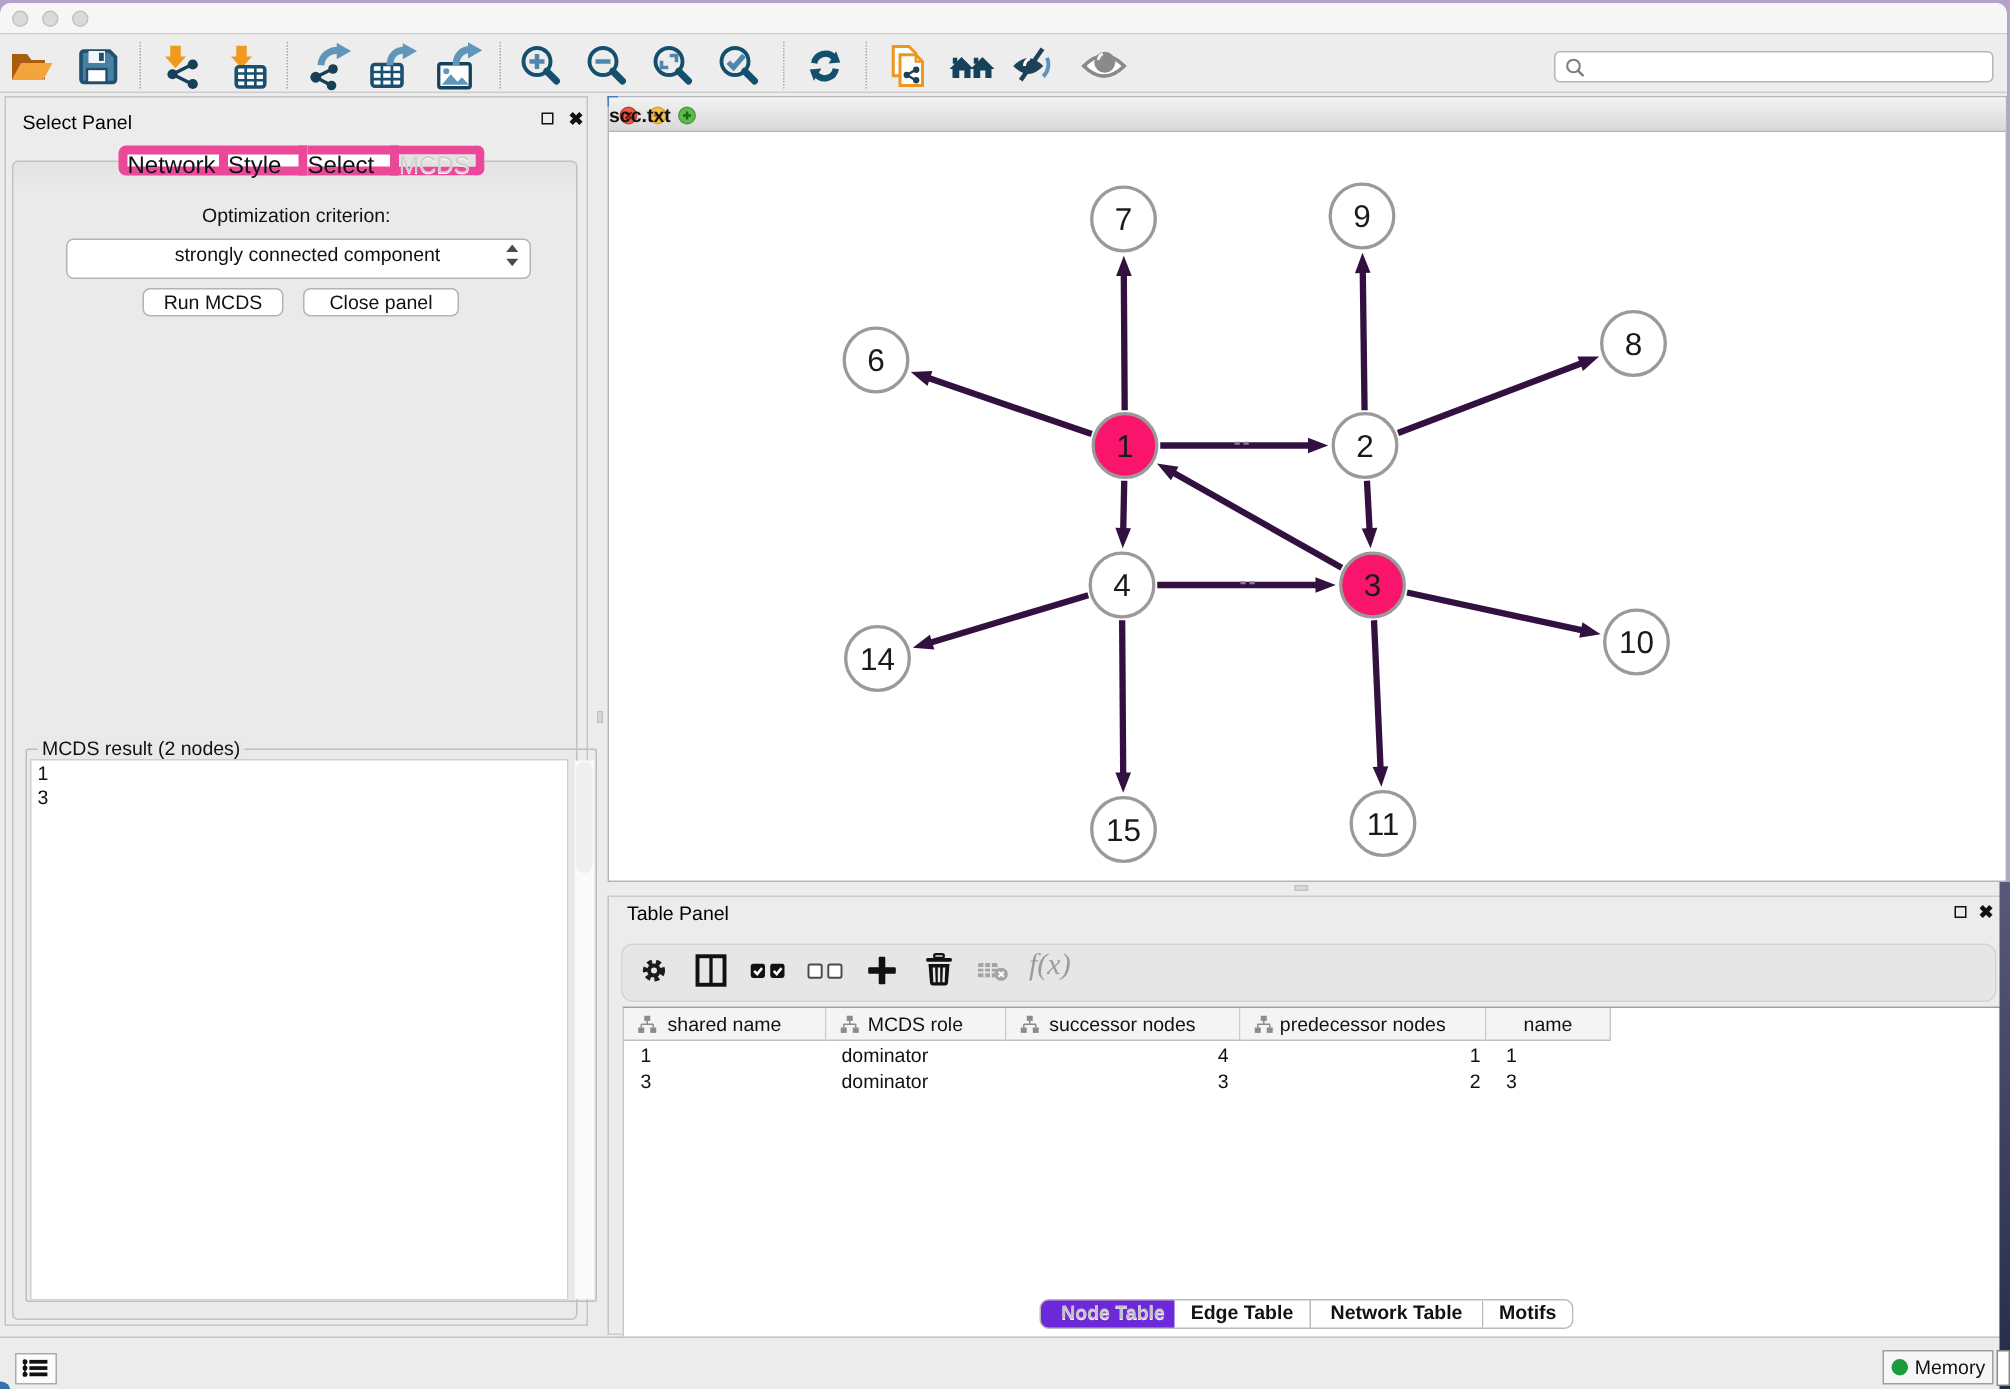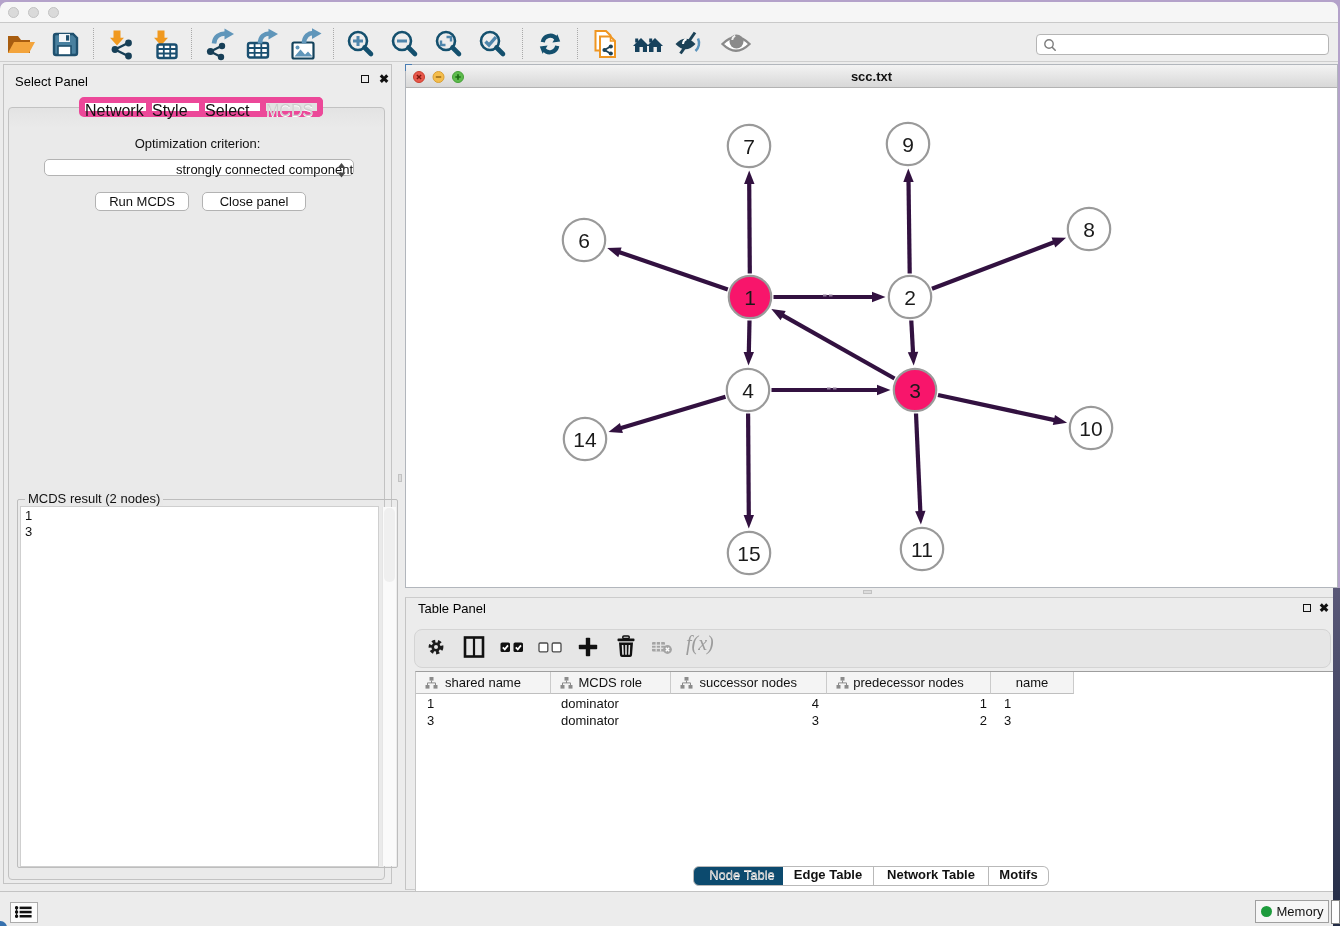--- a/index.html
+++ b/index.html
@@ -21,21 +21,21 @@
 #tabpane{position:absolute;left:4px;top:42px;width:377px;height:773px;border:1px solid #c2c2c2;border-radius:4px;background:linear-gradient(#e3e3e3,#eaeaea 20px)}
 .tab{position:absolute;top:0;height:20px;background:#fff;border:6px solid #ec4899;font-size:16px;text-align:left;line-height:15px}
 .seltab{background:#e2e2e2;color:#cecece;text-shadow:0 1px 0 #fff}
 .btn{position:absolute;background:#fff;border:1px solid #b3b3b3;border-radius:5px;font-size:13px;text-align:center}
 #mcdsbox{position:absolute;left:13px;top:434px;width:381px;height:369px;border:1px solid #bdbdbd;border-radius:2px}
 #mcdslbl{position:absolute;left:7px;top:-9px;background:#e9e9e9;padding:0 3px;font-size:13px}
 #mcdstxt{position:absolute;left:2px;top:6px;width:359px;height:361px;background:#fff;border:1px solid #cfcfcf;font-size:13px;line-height:16px;padding:1px 0 0 4px}
 #mcdssb{position:absolute;right:1px;top:7px;width:14px;height:359px;background:#fafafa;border-left:1px solid #e5e5e5}
 #netframe{position:absolute;left:405px;top:62px;width:933px;height:524px;border:1px solid #b2b6bc;background:#fff}
 #nettitle{position:absolute;left:0;top:0;width:931px;height:23px;background:linear-gradient(#f3f3f3,#d8d8d8);border-bottom:1px solid #b3b3b3}
-#netname{position:absolute;left:0;top:4px;width:931px;text-align:center;font-size:13px;font-weight:bold;color:#111}
+#netname{position:absolute;left:0;top:4px;width:931px;font-size:13px;font-weight:bold;color:#111}
 #tablepanel{position:absolute;left:405px;top:595px;width:933px;height:293px;background:#ececec;border:1px solid #cccccc;border-left:1px solid #c4c4c4}
 #ttoolbar{position:absolute;left:8px;top:31px;width:917px;height:39px;background:#e6e6e6;border:1px solid #d4d4d4;border-radius:8px}
 .tti{position:absolute;top:3px;width:30px;height:28px}
 #tbl{position:absolute;left:9px;top:73px;width:919px;height:230px;background:#fff;border-top:1px solid #9e9e9e;border-bottom:1px solid #bcbcbc;border-left:1px solid #c6c6c6;border-right:1px solid #c6c6c6}
 .hc{position:absolute;top:0;height:22px;background:#f4f4f4;border-right:1px solid #cbcbcb;border-bottom:1px solid #bfbfbf;font-size:13px;text-align:center;line-height:22px}
 .cell{position:absolute;font-size:13px;height:16px;line-height:16px}
 .btab{position:absolute;top:0;height:20px;background:#fff;border:1px solid #b9b9b9;font-size:13px;font-weight:bold;text-align:center;line-height:15px}
 #statusbar{position:absolute;left:0;top:889px;width:1338px;height:35px;background:#ececec;border-top:1px solid #c3c3c3}
 #memb{position:absolute;left:1255px;top:8px;width:74px;height:23px;background:#f6f6f6;border:1px solid #9f9f9f;font-size:13px;line-height:21px;text-align:center}
 #listb{position:absolute;left:10px;top:10px;width:28px;height:21px;background:#fcfcfc;border:1px solid #ababab}
@@ -194,21 +194,21 @@
   <div id="cp">
     <div class="phead" style="position:absolute;left:11px;top:9px">Select Panel</div>
     <div class="sqbtn" style="left:357px;top:10px"></div>
     <div class="xbtn" style="left:375px;top:7px">✖</div>
     <div id="tabpane"></div>
     <div class="tab" style="left:75px;top:32px;width:73px;border-radius:5px 0 0 5px">Network</div>
     <div class="tab" style="left:148px;top:32px;width:53px;border-left:none">Style</div>
     <div class="tab" style="left:201px;top:32px;width:61px;border-left:none">Select</div>
     <div class="tab seltab" style="left:262px;top:32px;width:57px;border-left:none;border-radius:0 5px 5px 0">MCDS</div>
     <div style="position:absolute;left:0;top:71px;width:387px;text-align:center;font-size:13px">Optimization criterion:</div>
-    <div class="btn" style="left:40px;top:94px;width:310px;height:17px;text-align:right;line-height:19px;padding-left:12px">strongly connected component
+    <div class="btn" style="left:40px;top:94px;width:310px;height:27px;text-align:center;line-height:19px;padding-left:12px">strongly connected component
       <svg width="9" height="15" style="position:absolute;right:7px;top:3px" viewBox="0 0 9 15">
           <polygon points="4.5,0 8.5,5 0.5,5" fill="#4a4a4a"></polygon>
           <polygon points="0.5,9.5 8.5,9.5 4.5,14.5" fill="#4a4a4a"></polygon>
         </svg>
     </div>
     <div class="btn" style="left:91px;top:127px;width:94px;height:19px;line-height:17px">Run MCDS</div>
     <div class="btn" style="left:198px;top:127px;width:104px;height:19px;line-height:17px">Close panel</div>
     <div id="mcdsbox">
       <div id="mcdslbl">MCDS result (2 nodes)</div>
       <div id="mcdstxt">1<br>3</div>
@@ -394,21 +394,21 @@
       <div class="cell" style="left:145px;top:24px">dominator</div>
       <div class="cell" style="left:254px;top:24px;width:149px;text-align:right">4</div>
       <div class="cell" style="left:411px;top:24px;width:160px;text-align:right">1</div>
       <div class="cell" style="left:588px;top:24px">1</div>
       <div class="cell" style="left:11px;top:41px">3</div>
       <div class="cell" style="left:145px;top:41px">dominator</div>
       <div class="cell" style="left:254px;top:41px;width:149px;text-align:right">3</div>
       <div class="cell" style="left:411px;top:41px;width:160px;text-align:right">2</div>
       <div class="cell" style="left:588px;top:41px">3</div>
     </div>
-    <div class="btab" style="left:287px;top:268px;width:98px;border-radius:6px 0 0 6px;background:#0c4a6e;color:#c4c4c4;text-shadow:0 1px 0 #fff;font-weight:normal">Node Table</div>
+    <div class="btab" style="left:287px;top:268px;width:98px;border-radius:6px 0 0 6px;background:#6d28d9;color:#c4c4c4;text-shadow:0 1px 0 #fff;font-weight:bold">Node Table</div>
     <div class="btab" style="left:377px;top:268px;width:91px;border-left:none">Edge Table</div>
     <div class="btab" style="left:468px;top:268px;width:115px;border-left:none">Network Table</div>
     <div class="btab" style="left:583px;top:268px;width:60px;border-left:none;border-radius:0 6px 6px 0">Motifs</div>
   </div>
   <div id="statusbar">
     <div id="listb">
         <svg width="18" height="14" style="position:absolute;left:4px;top:2px" viewBox="0 0 18 14">
           <g fill="#111">
             <circle cx="1.6" cy="2.8" r="1.7"></circle>
             <circle cx="1.6" cy="7" r="1.7"></circle>

